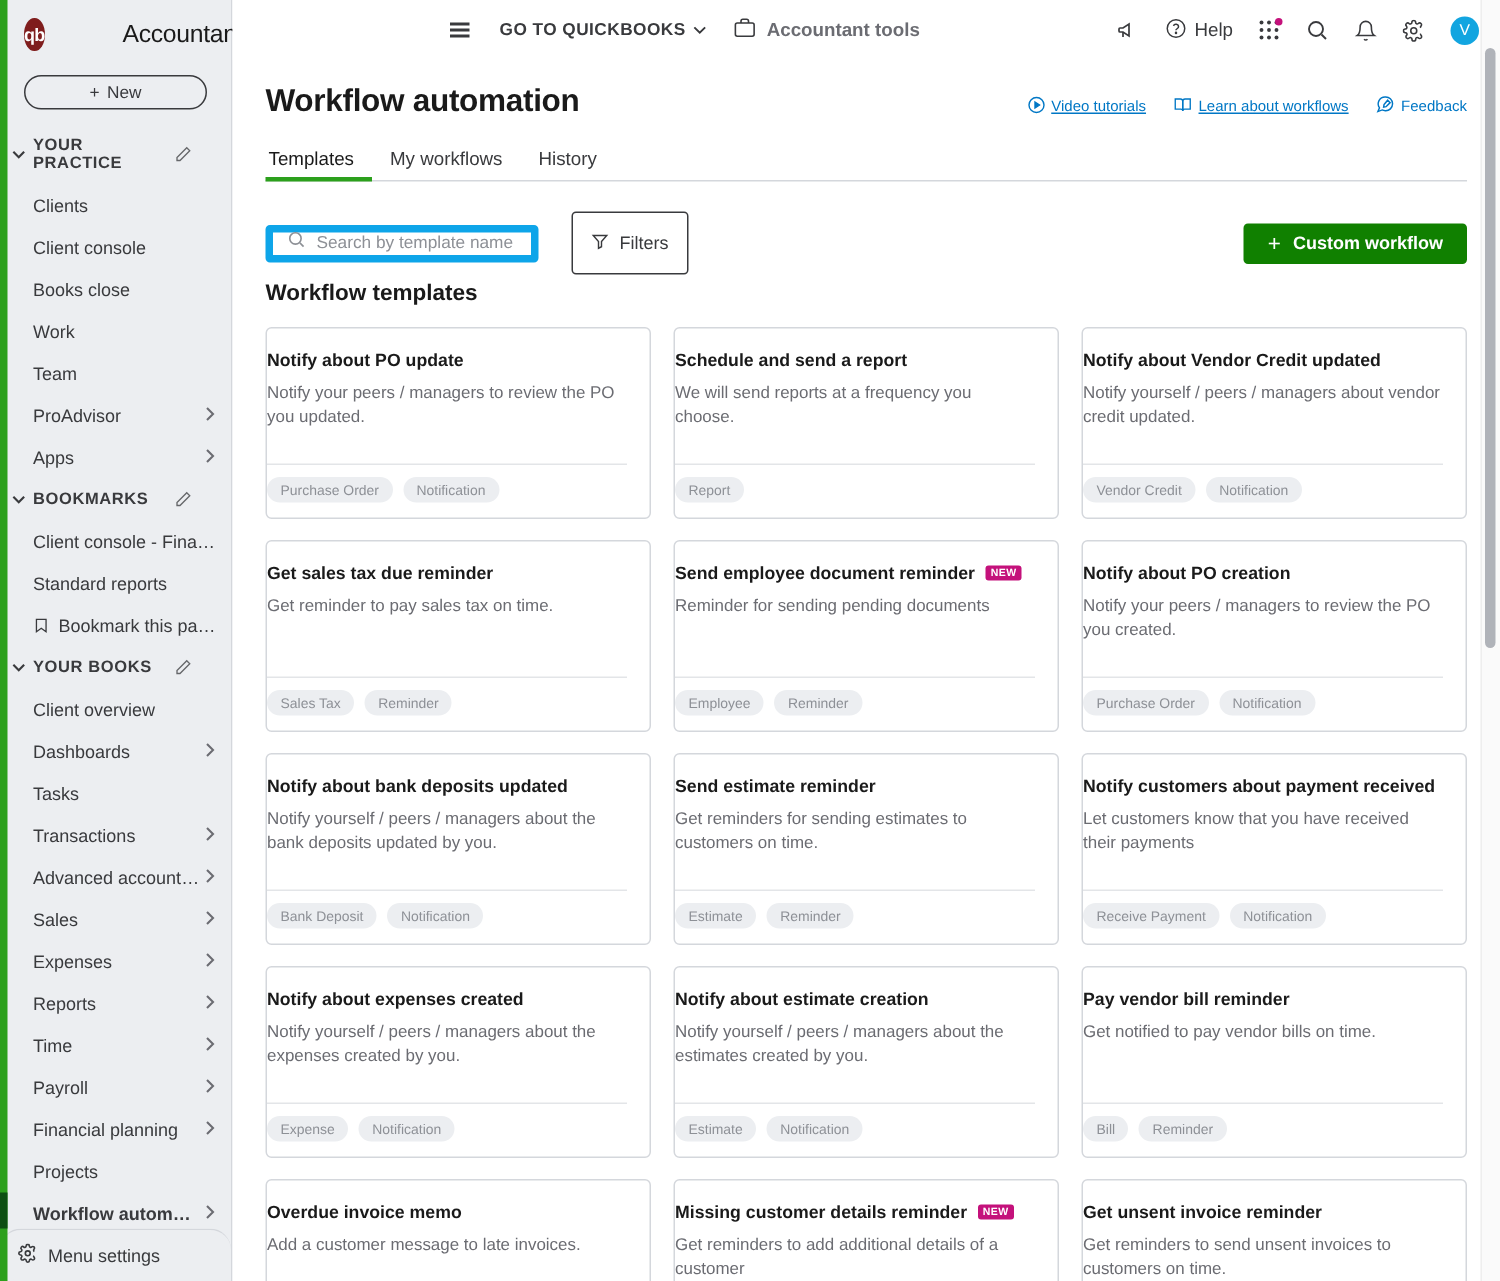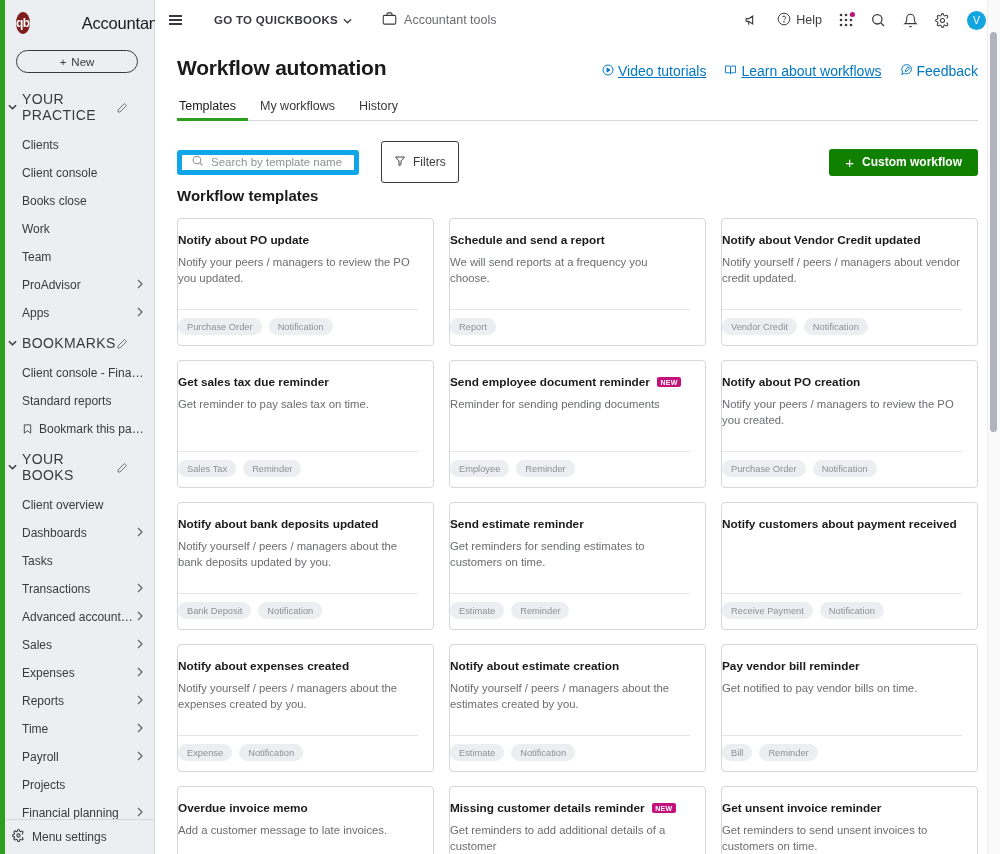--- a/index.html
+++ b/index.html
@@ -33,77 +33,77 @@
   .brand-name { font-size:16.5px; color:#1a1a1a; font-weight:400; letter-spacing:-0.2px;margin-left:44px;}
   .new-btn {
     margin:8px 16px 10px 16px; height:23px; border-radius:12px;
     border:1px solid #393a3d; background:transparent;
     display:flex;align-items:center;justify-content:center;gap:5px;
     font-size:11.5px;color:#393a3d; cursor:pointer;
   }
   .nav-scroll { flex:1; overflow:hidden; }
   .nav-section-head {
     display:flex;align-items:center; padding:8px 26px 8px 8px;
-    font-size:14px;font-weight:normal;color:#393a3d;letter-spacing:0.4px;
+    font-size:11px;font-weight:bold;color:#393a3d;letter-spacing:0.4px;
   }
   .nav-section-head .chev { margin-right:5px; font-size:9px; color:#393a3d; }
   .nav-section-head .label { flex:1; }
   .pencil { width:12px;height:12px;opacity:.75 }
   .nav-item {
     display:flex;align-items:center;
     padding:6px 10px 6px 22px;
     font-size:12px;color:#393a3d; cursor:pointer; min-height:28px;
     position:relative;
   }
   .nav-item .txt { flex:1; white-space:nowrap; overflow:hidden; text-overflow:ellipsis; }
   .nav-item .arrow { font-size:11px; color:#6b6c72; margin-left:4px; }
   .nav-item.active { font-weight:bold; }
   .nav-item.active::before{
     content:""; position:absolute;left:0;top:0;bottom:0;width:5px;background:#0d4f12;
   }
   .nav-item .bk-icon { margin-right:6px; display:inline-flex; }
   .sidebar-footer {
     border-top:1px solid #d4d7dc;
     padding:9px 10px 9px 12px; display:flex; align-items:center; gap:7px;
-    font-size:12px; color:#393a3d; background:#eceef1;
+    font-size:12px; color:#393a3d; background:#eceef1;border-radius:14px;
   }
 
   
   .main { flex:1; height:854px; position:relative; background:#fff; overflow:hidden;}
   .topbar {
     height:40px; display:flex; align-items:center;
     padding:0 14px 0 12px; gap:0px; background:#fff;
   }
-  .tb-left { display:flex; align-items:center; gap:30px; flex:1; }
+  .tb-left { display:flex; align-items:center; gap:18px; flex:1;justify-content:center; }
   .hamburger { display:flex;flex-direction:column;gap:2.5px; cursor:pointer; padding:2px;}
   .hamburger i { display:block; width:13px;height:1.6px;background:#393a3d; }
   .goto {
     font-size:11.5px; font-weight:bold; color:#393a3d; letter-spacing:0.3px;
     display:flex;align-items:center;gap:5px;cursor:pointer;
   }
-  .acct-tools { display:flex;align-items:center;gap:7px;font-size:12.5px;color:#6b6c72;cursor:pointer;}
+  .acct-tools { display:flex;align-items:center;gap:7px;font-size:12.5px;color:#6b6c72;cursor:pointer;font-weight:bold;}
   .tb-right { display:flex;align-items:center;gap:17px; }
   .tb-icon { display:flex;align-items:center;justify-content:center;cursor:pointer;color:#393a3d;}
   .help-btn { display:flex;align-items:center;gap:5px;font-size:12.5px;color:#393a3d;cursor:pointer;}
   .grid-icon { position:relative; }
   .grid-dot-badge{
     position:absolute; top:-1px; right:-2px; width:5px;height:5px;border-radius:50%;
     background:#c4117b;
   }
   .avatar {
     width:19px;height:19px;border-radius:50%;background:#12a5e0;color:#fff;
     font-size:10.5px;display:flex;align-items:center;justify-content:center;cursor:pointer;
     font-weight:400;
   }
 
   .content { padding:0 22px 0 22px; }
   .page-head { display:flex; align-items:flex-start; padding-top:16px;}
   .page-title { font-size:21px; font-weight:bold; color:#1a1a1a; letter-spacing:-0.2px;}
   .head-links { margin-left:auto; display:flex; align-items:center; gap:18px; padding-top:7px;}
-  .hl { display:flex;align-items:center;gap:4px;font-size:14px;color:#0077c5;cursor:pointer;}
+  .hl { display:flex;align-items:center;gap:4px;font-size:10px;color:#0077c5;cursor:pointer;}
   .hl.u { text-decoration:underline; }
   .hl.plain { color:#0077c5; }
 
   .tabs { display:flex; gap:0; margin-top:14px; border-bottom:1px solid #d4d7dc;}
   .tab {
     padding:5px 12px 7px 12px; font-size:12.5px; color:#393a3d; cursor:pointer;
     position:relative; background:transparent;
   }
   .tab:first-child { padding-left:2px; }
   .tab.active::after{
@@ -303,27 +303,27 @@
               <path d="M1 1l4 4-4 4"></path>
             </svg></span>
         </div>
         <div class="nav-item">
           <span class="txt">Payroll</span>
           <span class="arrow"><svg width="7" height="10" viewBox="0 0 7 10" fill="none" stroke="#6b6c72" stroke-width="1.4">
               <path d="M1 1l4 4-4 4"></path>
             </svg></span>
         </div>
         <div class="nav-item">
+          <span class="txt">Financial planning</span>
+          <span class="arrow"><svg width="7" height="10" viewBox="0 0 7 10" fill="none" stroke="#6b6c72" stroke-width="1.4">
+              <path d="M1 1l4 4-4 4"></path>
+            </svg></span>
+        </div>
+        <div class="nav-item">
           <span class="txt">Projects</span>
-        </div>
-        <div class="nav-item">
-          <span class="txt">Financial planning</span>
-          <span class="arrow"><svg width="7" height="10" viewBox="0 0 7 10" fill="none" stroke="#6b6c72" stroke-width="1.4">
-              <path d="M1 1l4 4-4 4"></path>
-            </svg></span>
         </div>
         <div class="nav-item active">
           <span class="txt">Workflow automation</span>
           <span class="arrow"><svg width="7" height="10" viewBox="0 0 7 10" fill="none" stroke="#6b6c72" stroke-width="1.4">
               <path d="M1 1l4 4-4 4"></path>
             </svg></span>
         </div>
         <div class="nav-item">
           <span class="txt">Taxes</span>
         </div>
@@ -571,20 +571,21 @@
             <div class="card-desc">Get reminders for sending estimates to customers on time.</div>
             <div class="card-tags">
               <span class="tag">Estimate</span>
               <span class="tag">Reminder</span>
             </div>
           </div>
           <div class="card">
             <div class="card-title">
               <span>Notify customers about payment received</span>
             </div>
+            <div class="card-desc">Let customers know that you have received their payments</div>
             <div class="card-tags">
               <span class="tag">Receive Payment</span>
               <span class="tag">Notification</span>
             </div>
           </div>
           <div class="card">
             <div class="card-title">
               <span>Notify about expenses created</span>
             </div>
             <div class="card-desc">Notify yourself / peers / managers about the expenses created by you.</div>

